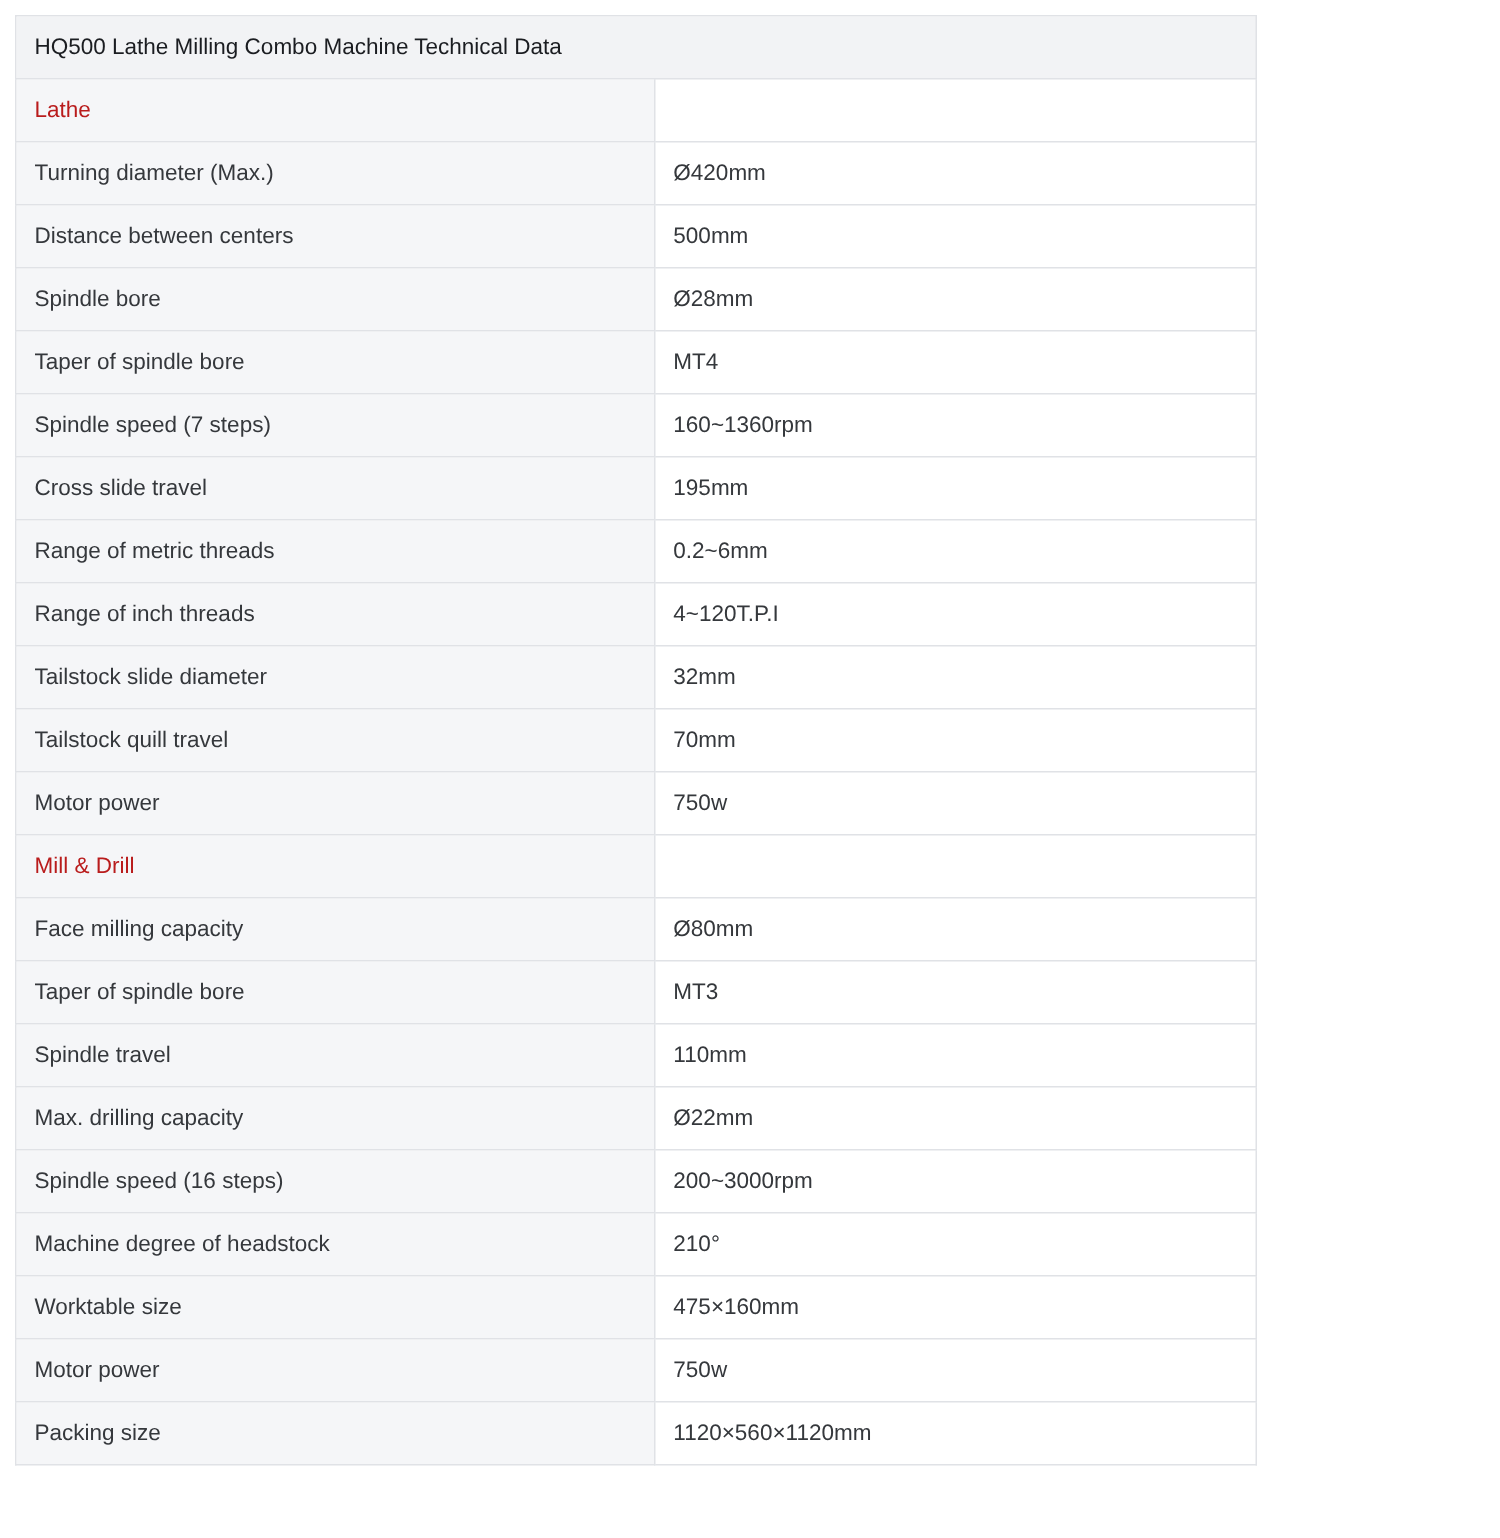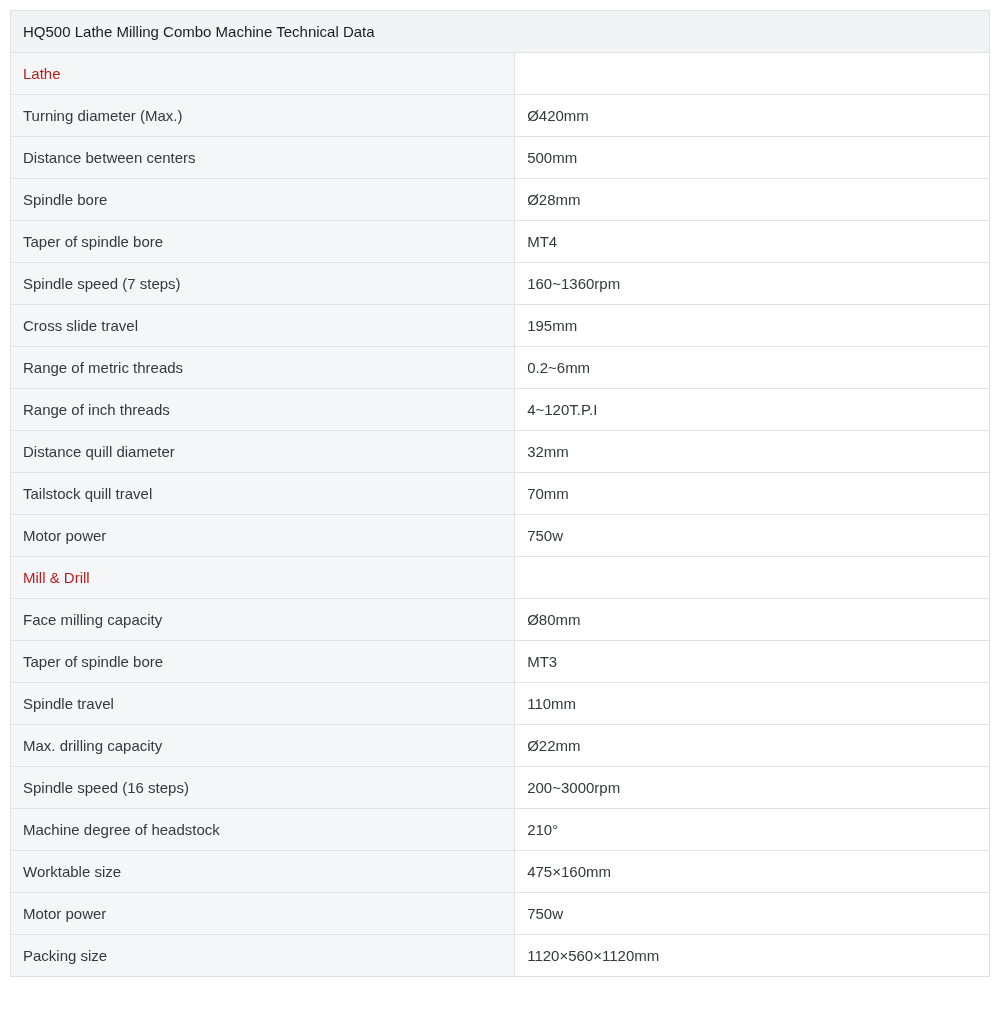--- a/index.html
+++ b/index.html
@@ -11,21 +11,21 @@
   .page {
     width: 1000px;
     height: 1025px;
     box-sizing: border-box;
     padding: 10px;
     background: #ffffff;
   }
   table.spec-table {
     border-collapse: collapse;
     table-layout: fixed;
-    width: 980px;
+    width: 828px;
     color: #35383c;
   }
   table.spec-table td, table.spec-table th {
     border: 1px solid #e0e2e6;
     padding: 0 12px;
     height: 41px;
     font-size: 15px;
     font-weight: 400;
     text-align: left;
     vertical-align: middle;
@@ -100,21 +100,21 @@
         </tr>
         <tr>
           <td class="label-cell">Range of metric threads</td>
           <td class="value-cell">0.2~6mm</td>
         </tr>
         <tr>
           <td class="label-cell">Range of inch threads</td>
           <td class="value-cell">4~120T.P.I</td>
         </tr>
         <tr>
-          <td class="label-cell">Distance quill diameter</td>
+          <td class="label-cell">Tailstock slide diameter</td>
           <td class="value-cell">32mm</td>
         </tr>
         <tr>
           <td class="label-cell">Tailstock quill travel</td>
           <td class="value-cell">70mm</td>
         </tr>
         <tr>
           <td class="label-cell">Motor power</td>
           <td class="value-cell">750w</td>
         </tr>

